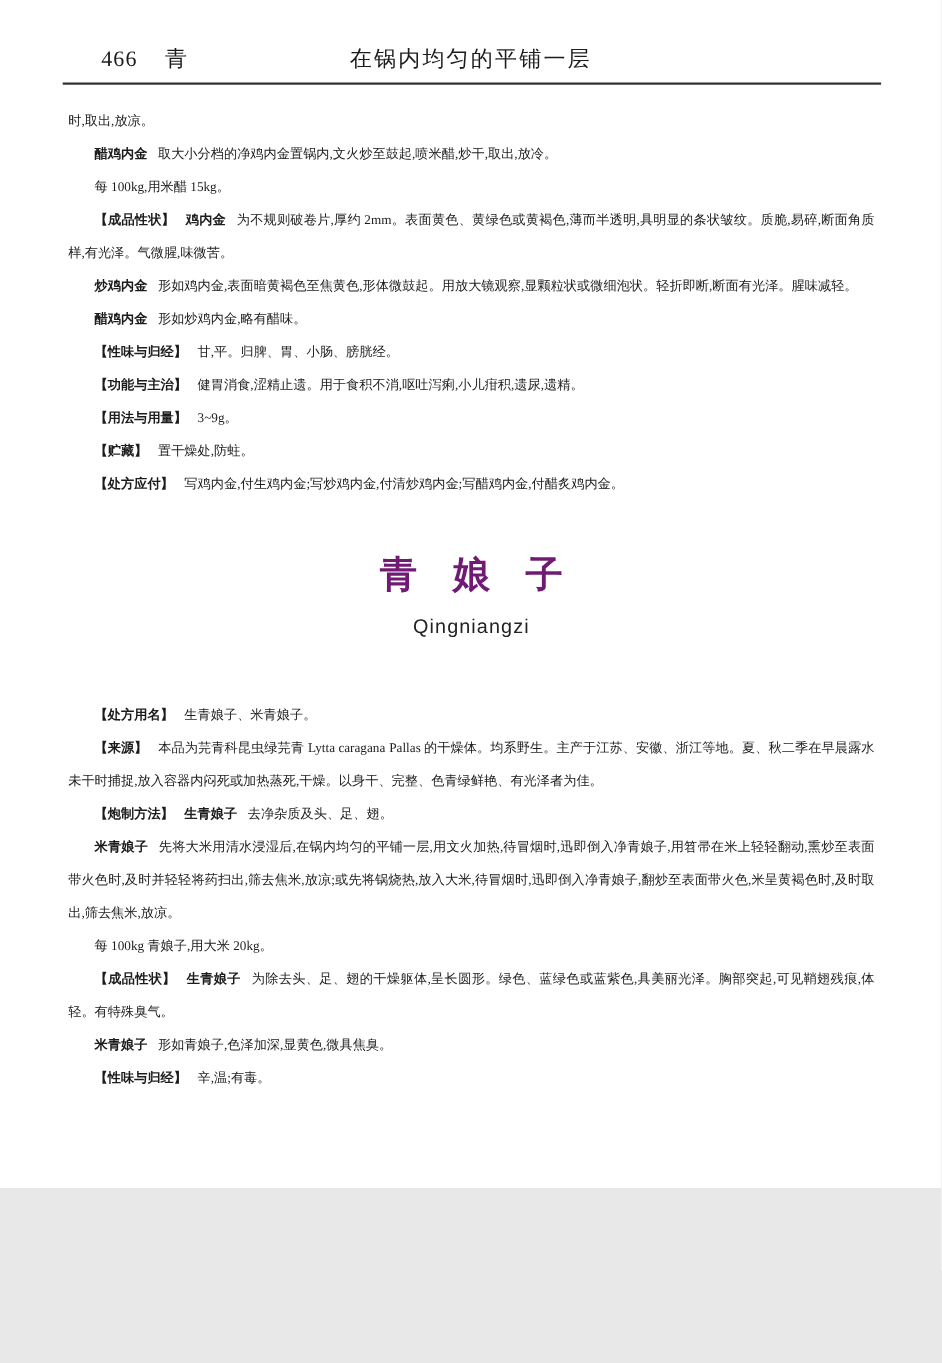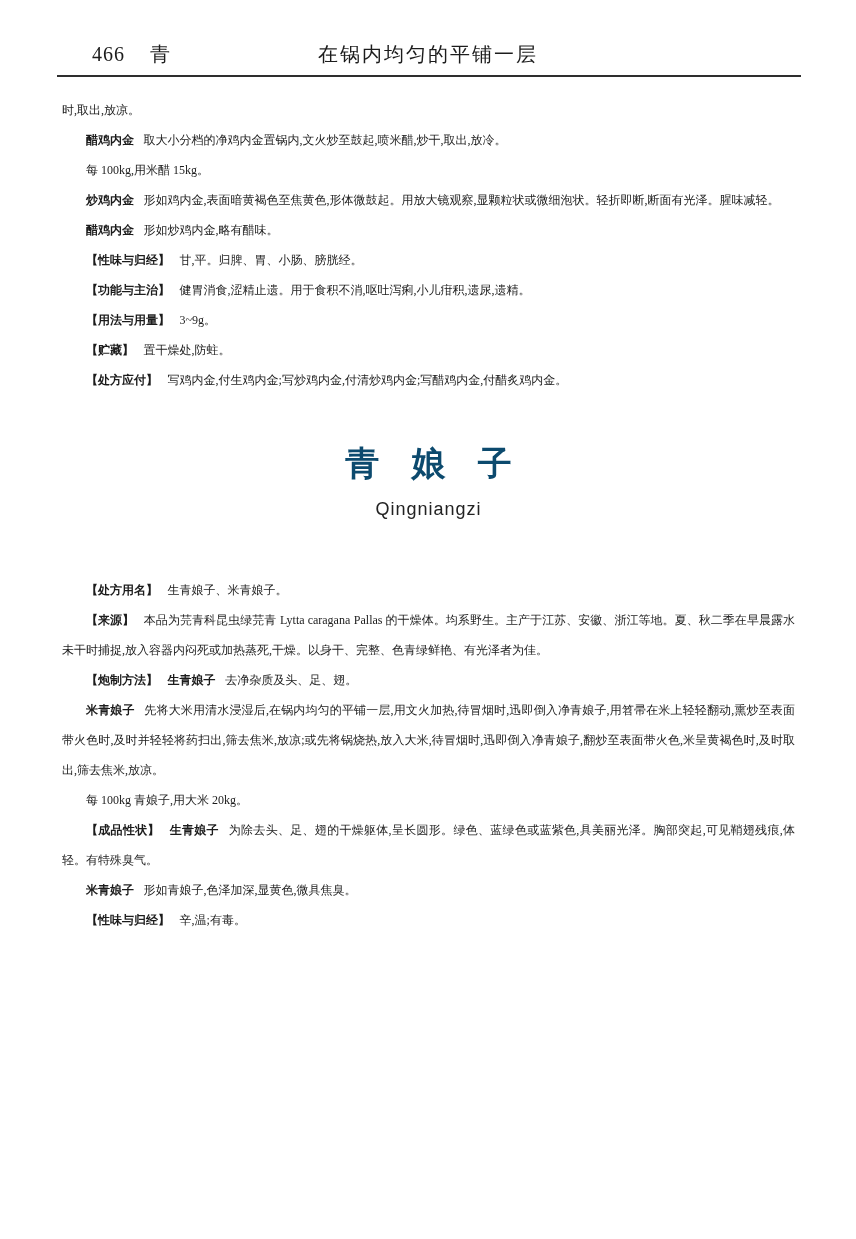--- a/index.html
+++ b/index.html
@@ -1,17 +1,17 @@
 <!DOCTYPE html>
 <html><head>
 <meta charset="utf-8">
 <style>
   html,body{margin:0;padding:0;background:#e8e8e8;}
   .page{
-    width:856px;height:1239px;margin:0 auto;background:#ffffff;
+    width:856px;height:1080px;margin:0 auto;background:#ffffff;
     position:relative;color:#1c1c1c;overflow:hidden;
     font-family:"Liberation Serif","DejaVu Serif",serif;
   }
   
   .running-head{
     position:relative;height:24px;margin:42px 58px 0 58px;
     font-size:20px;line-height:24px;
   }
   .folio{position:absolute;left:34px;top:0;letter-spacing:1px;}
   .section-char{position:absolute;left:92px;top:0;}
@@ -36,21 +36,21 @@
   }
   .label,.sublabel{margin-right:0.55em;}
   .label:empty,.sublabel:empty{display:none;}
   .latin{margin:12px 0.3em;}
   
   .mono-head{margin-top:48px;margin-bottom:50px;}
   .mono-title{
     margin:0;text-align:center;
     font-family:"Liberation Sans","DejaVu Sans",sans-serif;
     font-weight:bold;font-size:34px;line-height:40px;
-    letter-spacing:0.95em;text-indent:0.95em;color:#0c4a6e;
+    letter-spacing:0.95em;text-indent:0.95em;color:#701a75;
   }
   .mono-pinyin{
     margin-top:10px;text-align:center;
     font-family:"Liberation Sans","DejaVu Sans",sans-serif;
     font-weight:normal;font-size:18px;line-height:32px;
     letter-spacing:1px;color:#222;
   }
 </style>
 </head>
 <body>
@@ -71,20 +71,25 @@
     <section>
       <p class="para flush">
         <span>时,取出,放凉。</span>
       </p>
       <p class="para">
         <span class="b sublabel">醋鸡内金</span>
         <span>取大小分档的净鸡内金置锅内,文火炒至鼓起,喷米醋,炒干,取出,放冷。</span>
       </p>
       <p class="para">
         <span>每 100kg,用米醋 15kg。</span>
+      </p>
+      <p class="para">
+        <span class="b label">【成品性状】</span>
+        <span class="b sublabel">鸡内金</span>
+        <span>为不规则破卷片,厚约 2mm。表面黄色、黄绿色或黄褐色,薄而半透明,具明显的条状皱纹。质脆,易碎,断面角质样,有光泽。气微腥,味微苦。</span>
       </p>
       <p class="para">
         <span class="b sublabel">炒鸡内金</span>
         <span>形如鸡内金,表面暗黄褐色至焦黄色,形体微鼓起。用放大镜观察,显颗粒状或微细泡状。轻折即断,断面有光泽。腥味减轻。</span>
       </p>
       <p class="para">
         <span class="b sublabel">醋鸡内金</span>
         <span>形如炒鸡内金,略有醋味。</span>
       </p>
       <p class="para">

